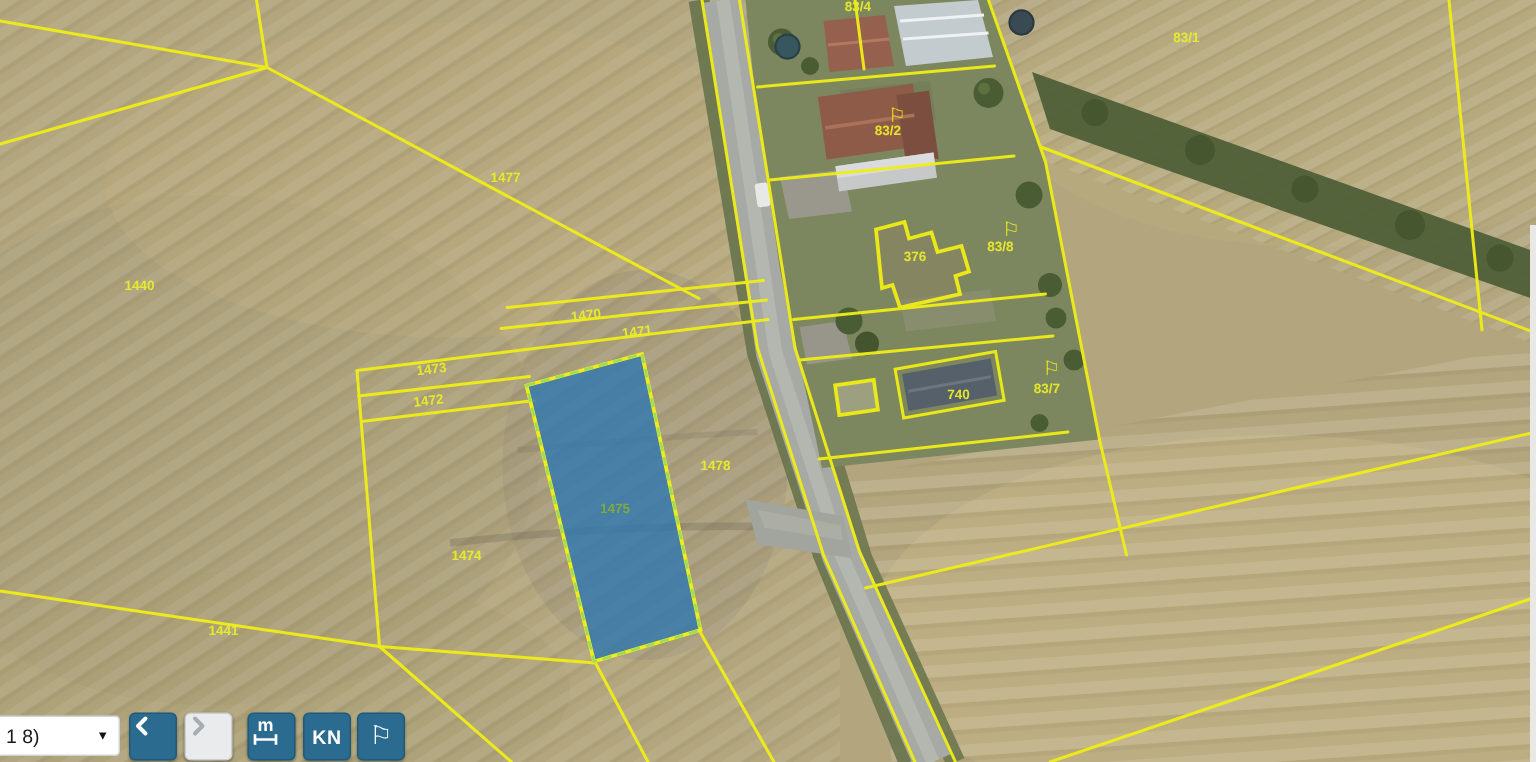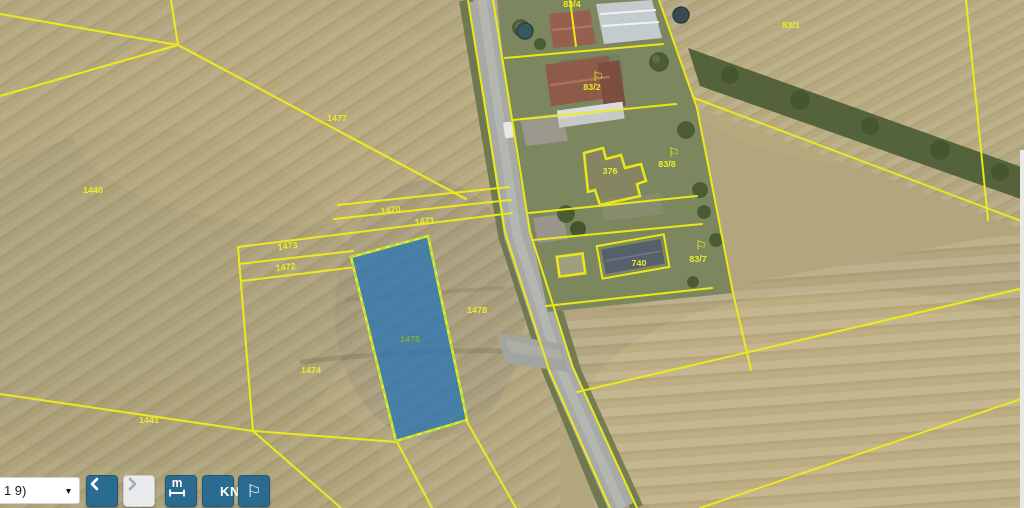--- a/index.html
+++ b/index.html
@@ -12,21 +12,21 @@
   .flagmark{font:700 13px "DejaVu Sans",sans-serif;fill:#f0ee16;text-anchor:middle;}
   
   .dropdown{position:absolute;left:-14px;top:477px;width:94px;height:27px;background:#fff;
             border:1px solid #cfd3d6;border-radius:3px;display:flex;align-items:center;
             padding:0 8px 0 17px;box-sizing:border-box;font-size:13px;color:#1a1a1a;cursor:pointer;}
   .dropdown .caret{margin-left:auto;font-size:10px;color:#111;line-height:1;}
   .btn{position:absolute;top:475px;width:30px;height:30px;background:#2c6b90;border:1px solid #1f5a7d;
        border-radius:4px;display:flex;align-items:center;justify-content:center;
        box-shadow:0 1px 2px rgba(0,0,0,.35);cursor:pointer;color:#fff;}
   .btn.disabled{background:#e9ebec;border-color:#c9ced1;cursor:default;}
-  .btn .txt{font:700 13px "Liberation Sans",sans-serif;letter-spacing:.5px;padding-left:24px;}
+  .btn .txt{font:700 13px "Liberation Sans",sans-serif;letter-spacing:.5px;}
   .btn .flagglyph{font:400 17px "DejaVu Sans",sans-serif;line-height:1;}
   .b-back{left:86px;} .b-fwd{left:123px;} .b-measure{left:165px;} .b-kn{left:202px;} .b-flag{left:238px;}
 </style>
 </head>
 <body>
 
 <div class="stage">
 
 <svg width="1024" height="508" viewBox="0 0 1024 508">
   <defs>
@@ -196,21 +196,21 @@
         <text x="610" y="174" class="plbl">376</text>
         <text x="667" y="167" class="plbl">83/8</text>
         <text x="639" y="266" class="plbl">740</text>
         <text x="698" y="262" class="plbl">83/7</text>
       </g>
 
   <rect x="1020" y="150" width="4" height="358" fill="#e8e8e6"></rect>
 </svg>
 
 <div class="dropdown">
-  <span>1 9)</span>
+  <span>1 8)</span>
   <span class="caret">▾</span>
 </div>
 
 <div class="btn b-back">
   <svg width="16" height="16">
     <polyline points="10,3 5,8 10,13" stroke="#fff" stroke-width="2.6" fill="none" stroke-linecap="round" stroke-linejoin="round"></polyline>
   </svg>
 </div>
 
 <div class="btn b-fwd disabled">

